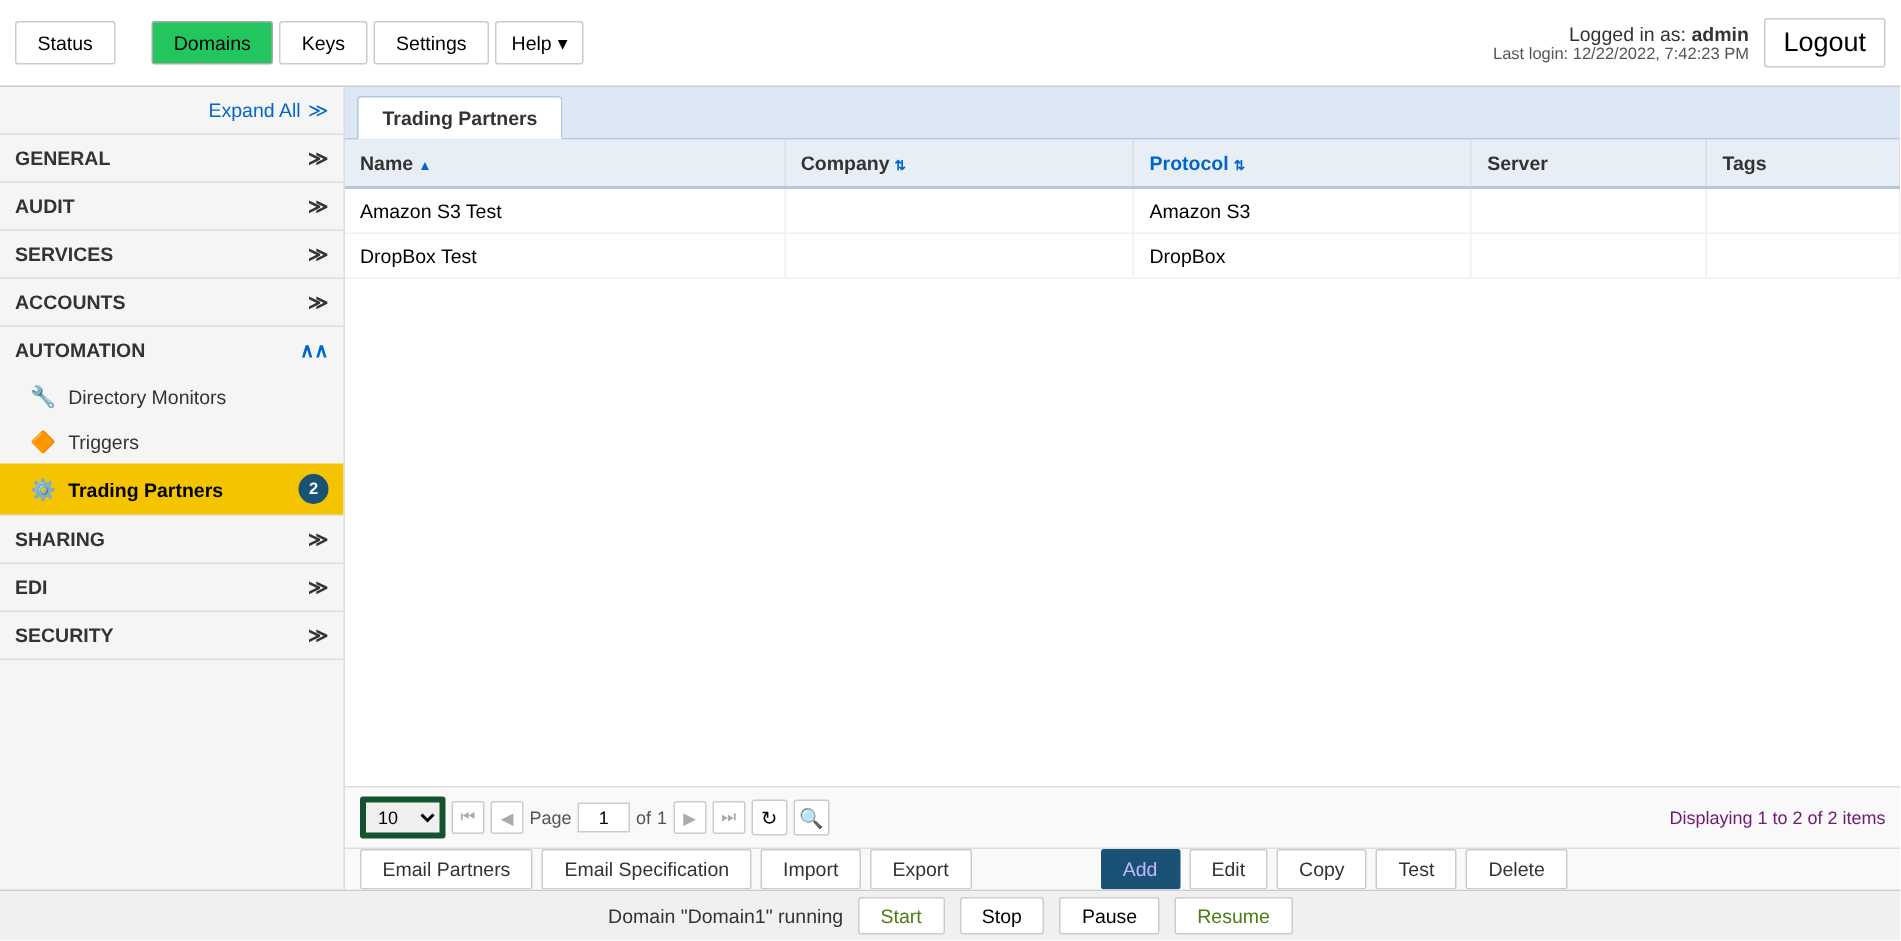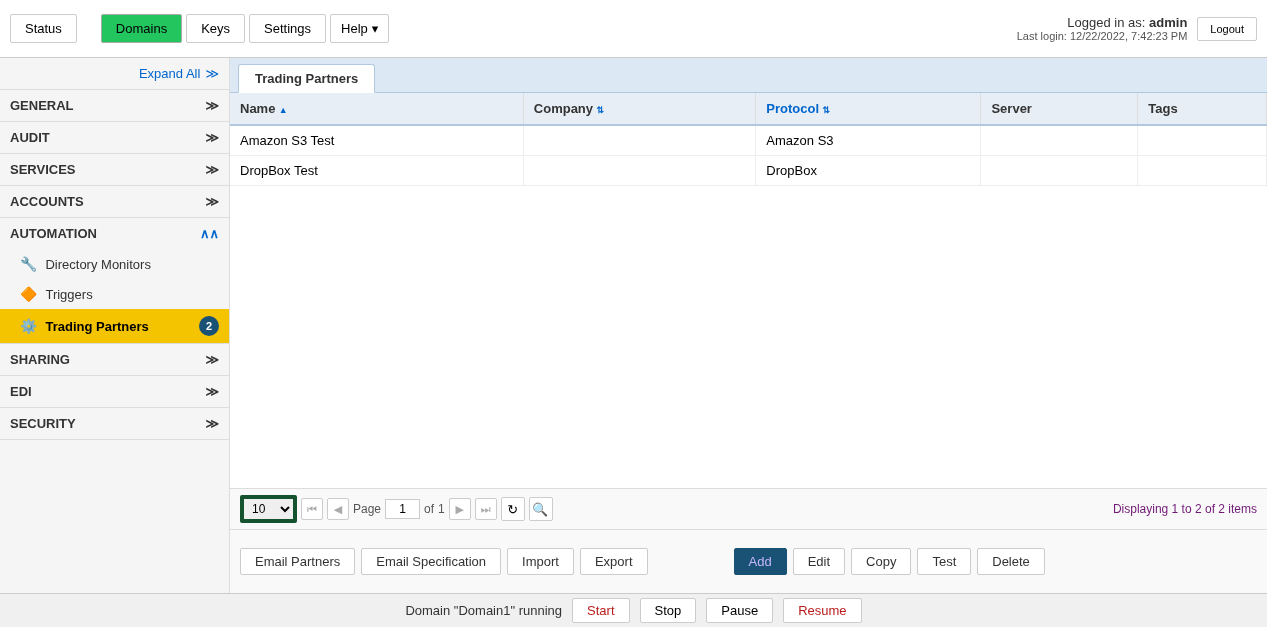--- a/index.html
+++ b/index.html
@@ -18,21 +18,21 @@
     .nav-btn.domains { background: #22c55e; border-color: #aaa; margin-left: 20px; }
     .nav-btn-help {
       padding: 6px 10px; border: 1px solid #ccc; background: #fff;
       cursor: pointer; font-size: 13px; border-radius: 2px; display: flex; align-items: center; gap: 4px;
     }
     .top-nav-right { display: flex; align-items: center; gap: 10px; font-size: 12px; color: #333; }
     .top-nav-right .admin-info { text-align: right; }
     .top-nav-right .admin-info strong { font-weight: bold; }
     .logout-btn {
       padding: 5px 12px; border: 1px solid #ccc; background: #fff;
-      cursor: pointer; font-size: 11px; border-radius: 2px;
+      cursor: pointer; font-size: 18px; border-radius: 2px;
     }
 
     
     .main-container {
       display: flex; height: calc(627px - 58px - 34px); overflow: hidden;
     }
 
     
     .sidebar {
       width: 230px; min-width: 230px; background: #f5f5f5;
@@ -112,42 +112,42 @@
     }
     .pag-icon-btn {
       width: 24px; height: 24px; border: 1px solid #ccc; background: #fff;
       cursor: pointer; display: flex; align-items: center; justify-content: center;
       font-size: 13px; border-radius: 2px;
     }
     .displaying-text { margin-left: auto; font-size: 12px; color: #701a75; }
 
     
     .action-row {
-      display: flex; align-items: flex-end; padding: 18px 10px; border-top: 1px solid #ddd;
+      display: flex; align-items: flex-end; padding: 0 10px; border-top: 1px solid #ddd;
       background: #f9f9f9; gap: 6px; flex-wrap: wrap;
     }
     .action-btn {
       padding: 5px 14px; border: 1px solid #ccc; background: #fff;
       cursor: pointer; font-size: 13px; border-radius: 2px; color: #333;
     }
     .action-btn.add-btn { background: #1a5276; color: #c4b5fd; border-color: #1a5276; }
     .action-btn:disabled { color: #aaa; cursor: default; background: #f5f5f5; }
 
     
     .status-bar {
       height: 34px; background: #f0f0f0; border-top: 1px solid #ccc;
       display: flex; align-items: center; justify-content: center; gap: 10px;
       font-size: 13px;
     }
     .status-bar .domain-status { color: #333; }
     .status-bar-btn {
       padding: 4px 14px; border: 1px solid #ccc; background: #fff;
       cursor: pointer; font-size: 13px; border-radius: 2px;
     }
-    .status-bar-btn:disabled { color: #b91c1c; cursor: default; }
+    .status-bar-btn:disabled { color: #4d7c0f; cursor: default; }
 
     
     ::-webkit-scrollbar { width: 8px; }
     ::-webkit-scrollbar-thumb { background: #ccc; border-radius: 4px; }
   </style>
 </head>
 <body>
 
 <div class="top-nav">
   <div class="top-nav-left">

